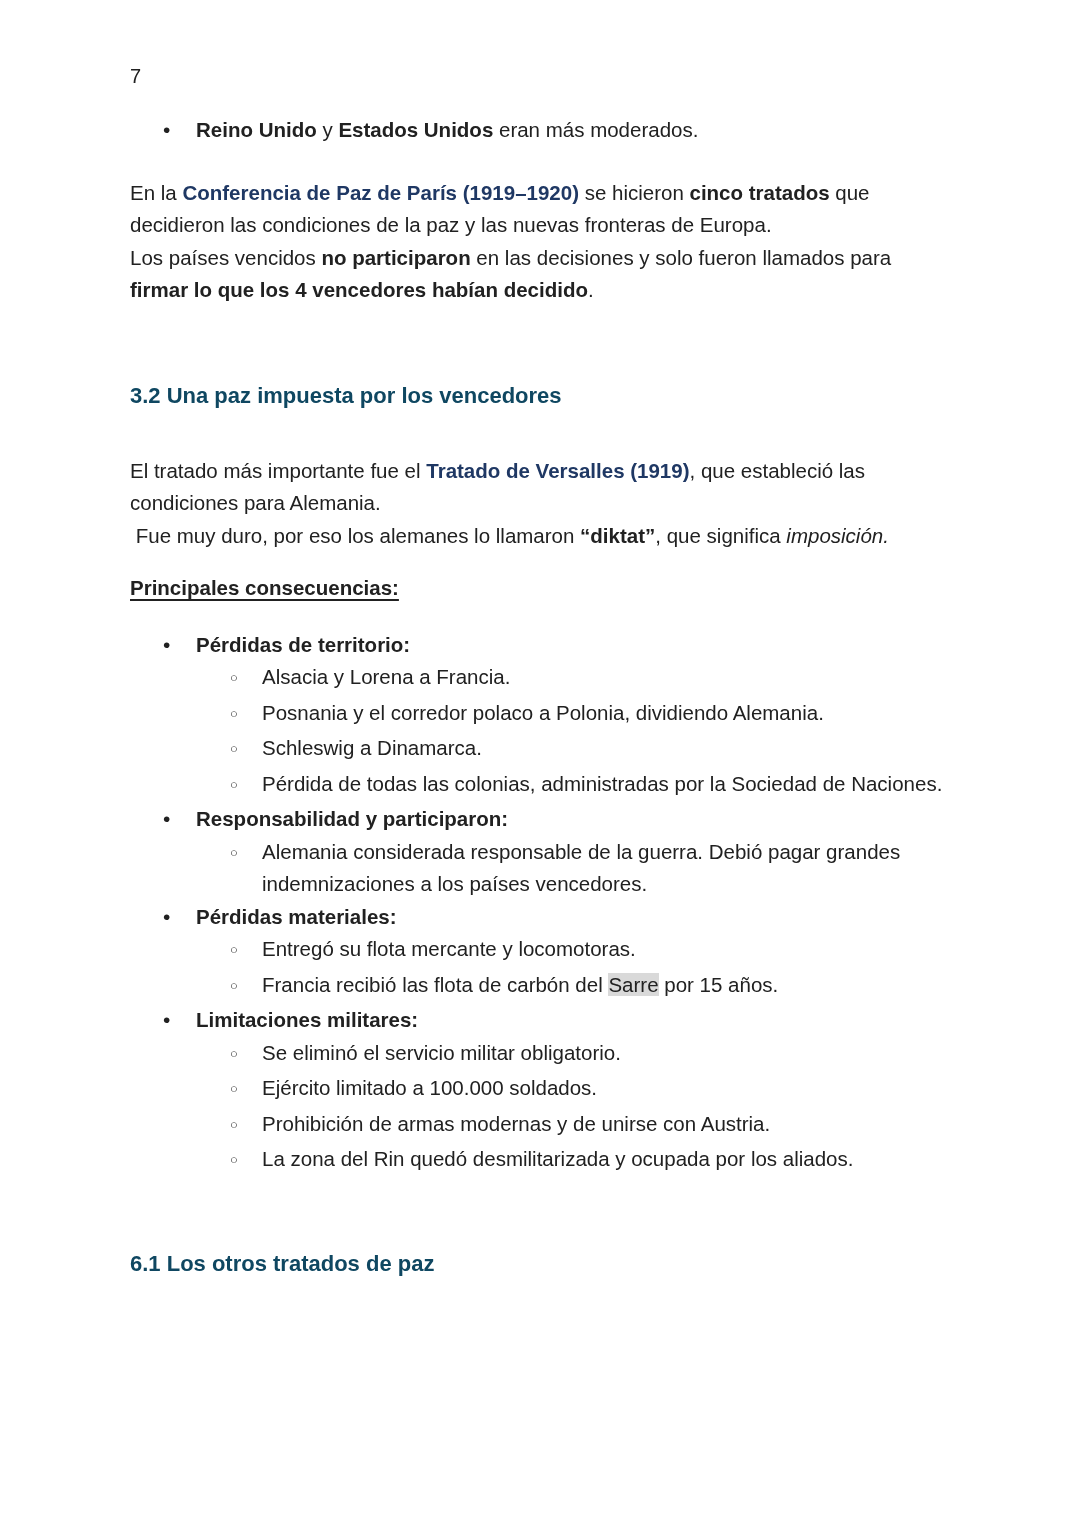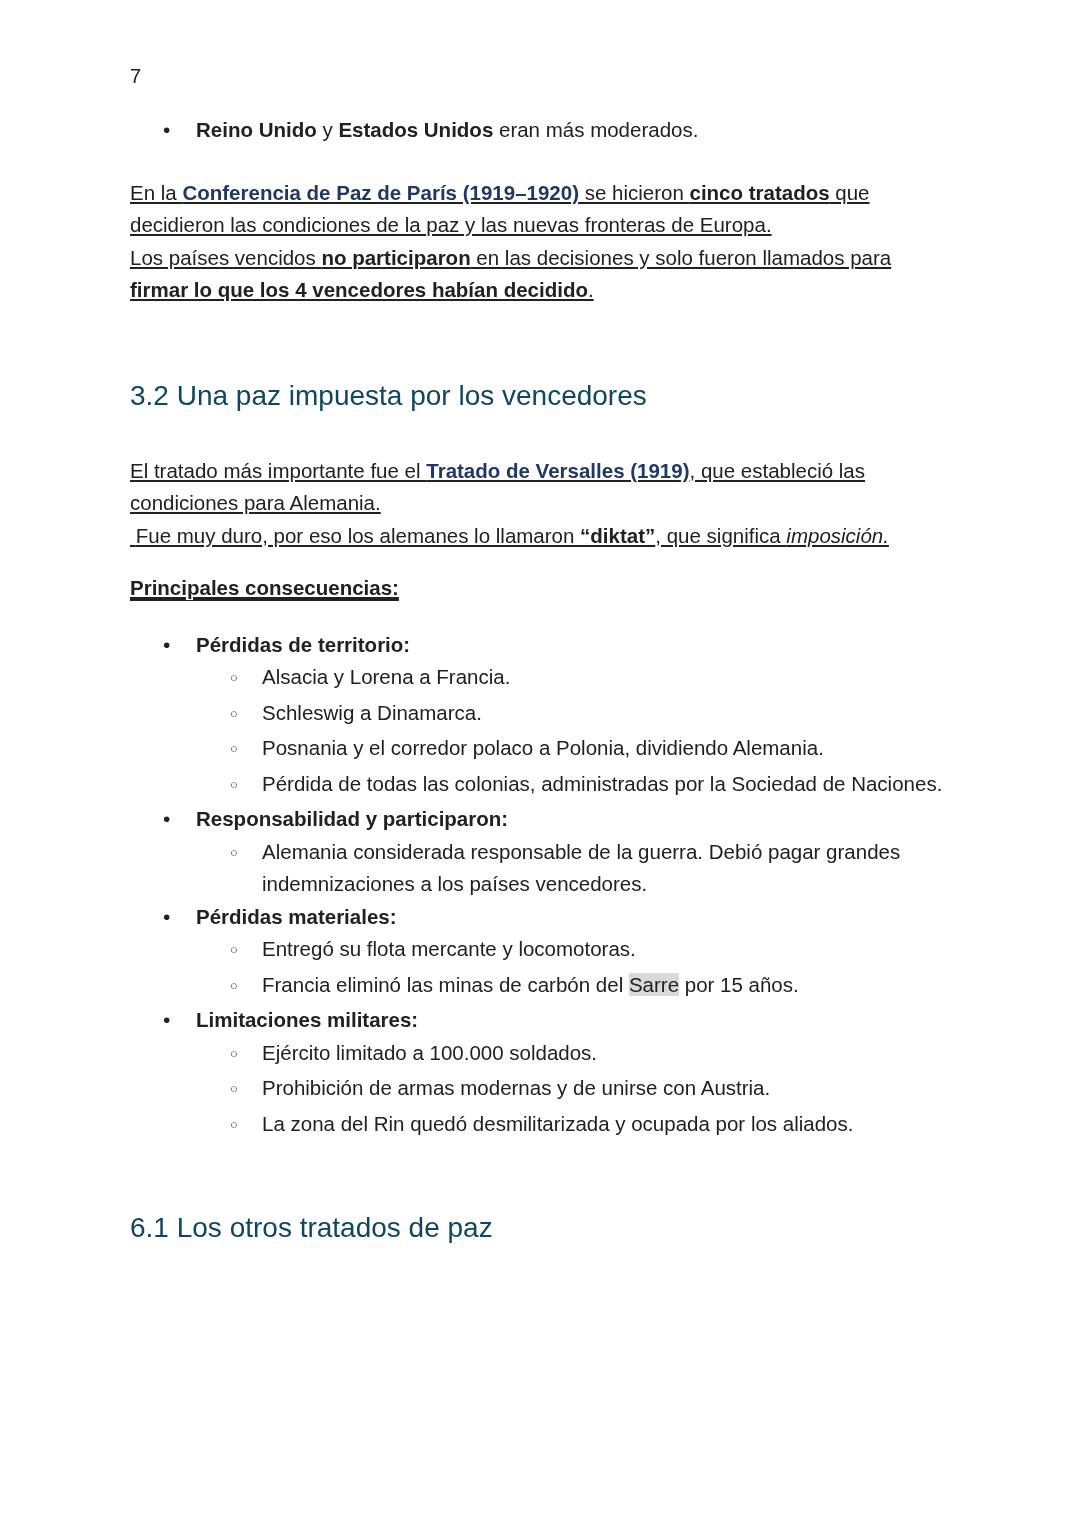--- a/index.html
+++ b/index.html
@@ -11,33 +11,33 @@
     padding: 62px 130px 0 130px;
     background: #ffffff;
     font-family: "Liberation Sans", "DejaVu Sans", sans-serif;
     font-size: 20.5px;
     line-height: 32.5px;
     color: var(--body, #212121);
     overflow: hidden;
   }
   .page-number { font-size: 20px; line-height: 28px; margin-bottom: 24px; }
 
-  p, .para { margin: 0; text-decoration: underline; }
+  p, .para { margin: 0; }
   .pre { white-space: pre-wrap; }
 
   .b { font-weight: 700; }
   .i { font-style: italic; margin-top: 13px; }
   .c-navy { color: var(--accent_navy, #1f3864); }
   .hl { background: var(--highlight, #d9d9d9); }
 
   .h2 {
     color: var(--heading, #0f4761);
-    font-size: 28px;
+    font-size: 22px;
     line-height: 30px;
-    font-weight: 400;
+    font-weight: 700;
   }
   .h-32 { margin-top: 74px; }
   .h-33 { margin-top: 70px; }
 
   .para-conference { margin-top: 30px; }
   .para-versalles { margin-top: 44px; }
   .label-consequences { margin-top: 20px; }
   .para-others { margin-top: 30px; }
 
   .underline-label {
@@ -90,25 +90,25 @@
     <div class="li1">
       <span class="m1"></span>
       <div class="li1-content">
         <div class="li1-title">Pérdidas de territorio:</div>
         <div class="li2">
           <span class="m2"></span>
           <div class="li2-text">Alsacia y Lorena a Francia.</div>
         </div>
         <div class="li2">
           <span class="m2"></span>
-          <div class="li2-text">Schleswig a Dinamarca.</div>
+          <div class="li2-text">Posnania y el corredor polaco a Polonia, dividiendo Alemania.</div>
         </div>
         <div class="li2">
           <span class="m2"></span>
-          <div class="li2-text">Posnania y el corredor polaco a Polonia, dividiendo Alemania.</div>
+          <div class="li2-text">Schleswig a Dinamarca.</div>
         </div>
         <div class="li2">
           <span class="m2"></span>
           <div class="li2-text">Pérdida de todas las colonias, administradas por la Sociedad de Naciones.</div>
         </div>
       </div>
     </div>
 
     <div class="li1">
       <span class="m1"></span>
@@ -124,29 +124,33 @@
     <div class="li1">
       <span class="m1"></span>
       <div class="li1-content">
         <div class="li1-title">Pérdidas materiales:</div>
         <div class="li2">
           <span class="m2"></span>
           <div class="li2-text">Entregó su flota mercante y locomotoras.</div>
         </div>
         <div class="li2">
           <span class="m2"></span>
-          <div class="li2-text"><span>Francia eliminó las minas de carbón del </span><span class="hl">Sarre</span><span> por 15 años.</span></div>
+          <div class="li2-text"><span>Francia recibió las flota de carbón del </span><span class="hl">Sarre</span><span> por 15 años.</span></div>
         </div>
       </div>
     </div>
 
     <div class="li1">
       <span class="m1"></span>
       <div class="li1-content">
         <div class="li1-title">Limitaciones militares:</div>
+        <div class="li2">
+          <span class="m2"></span>
+          <div class="li2-text">Se eliminó el servicio militar obligatorio.</div>
+        </div>
         <div class="li2">
           <span class="m2"></span>
           <div class="li2-text">Ejército limitado a 100.000 soldados.</div>
         </div>
         <div class="li2">
           <span class="m2"></span>
           <div class="li2-text">Prohibición de armas modernas y de unirse con Austria.</div>
         </div>
         <div class="li2">
           <span class="m2"></span>

